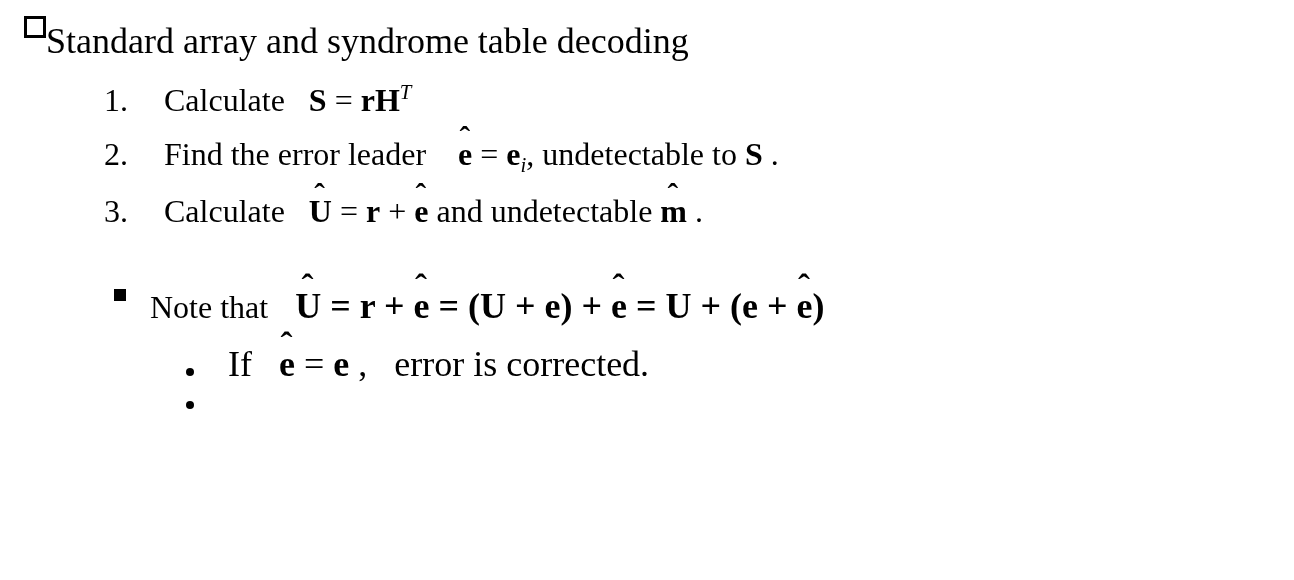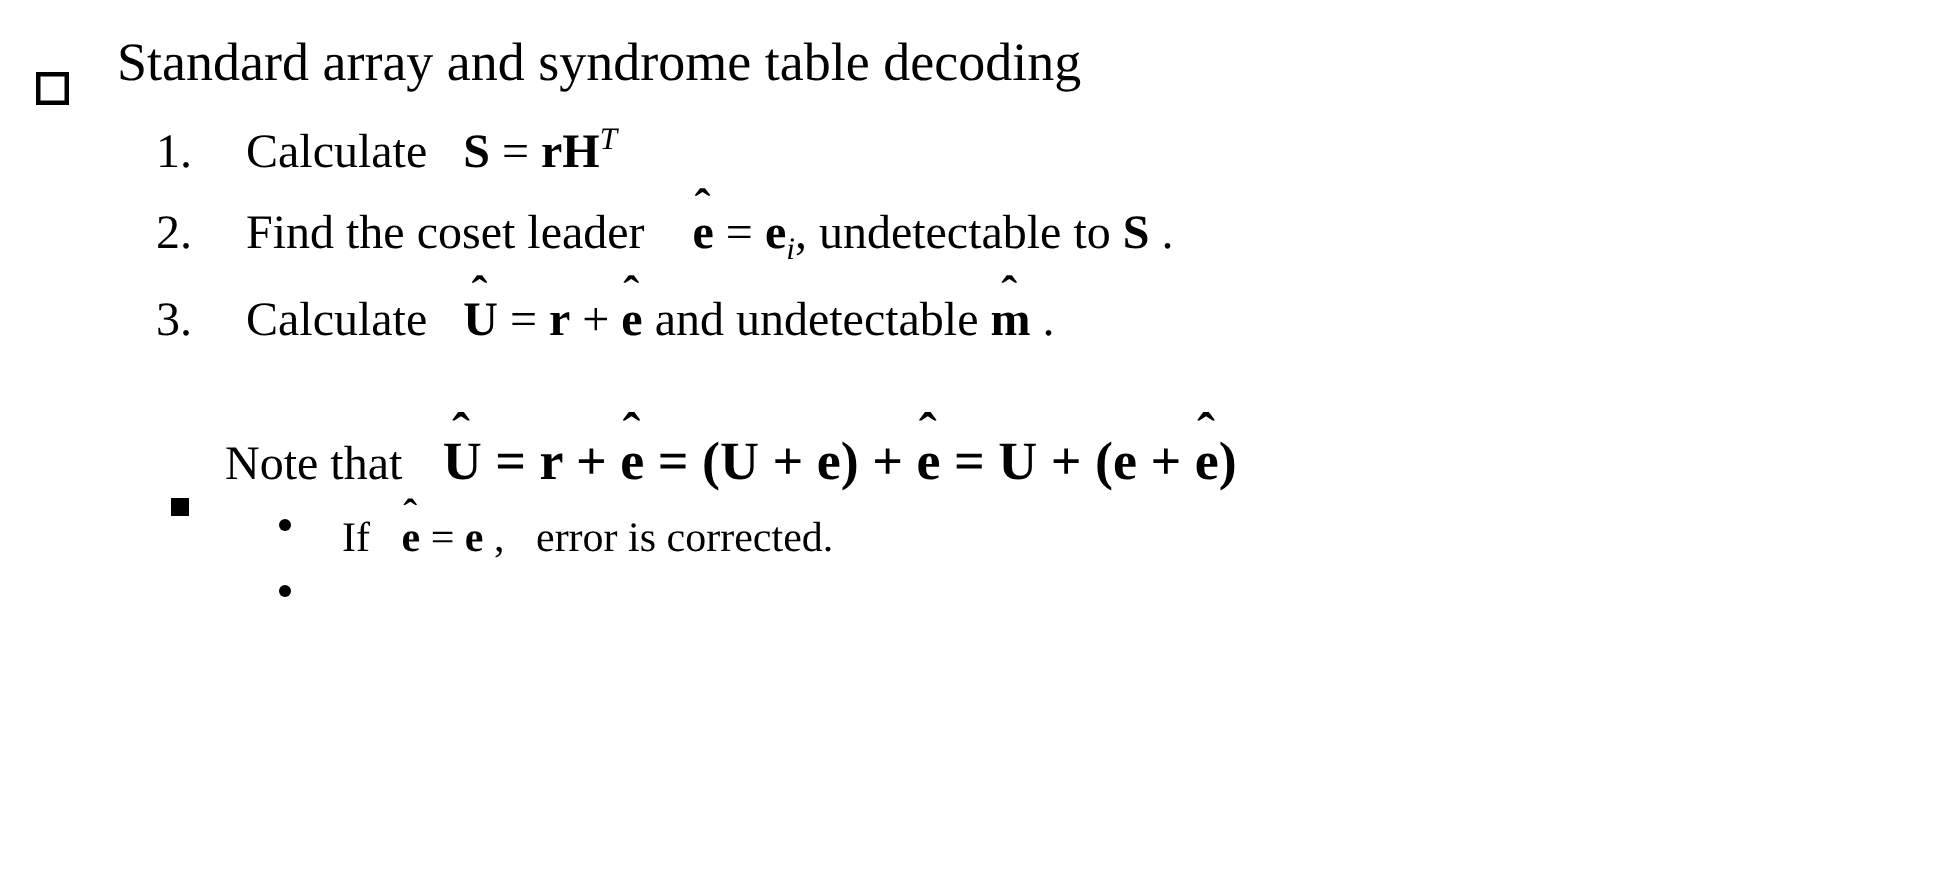--- a/index.html
+++ b/index.html
@@ -8,22 +8,22 @@
       font-size: 32px;
       color: #000;
       background: #fff;
       width: 1294px;
       height: 580px;
       padding: 14px 24px;
       line-height: 1.5;
     }
     .header {
       display: flex;
-      align-items: flex-end;
-      gap: 32px;
+      align-items: flex-start;
+      gap: 0;
       margin-bottom: 8px;
     }
     .sq-bullet {
       width: 22px;
       height: 22px;
       border: 3px solid #000;
       flex-shrink: 0;
       position: relative;
       top: 2px;
     }
@@ -35,37 +35,37 @@
     .li {
       display: flex;
       align-items: baseline;
       margin-bottom: 6px;
     }
     .num { width: 60px; flex-shrink: 0; }
     .content { display: inline; }
     .block2 { margin-top: 44px; margin-left: 90px; }
     .sub-li {
       display: flex;
-      align-items: flex-end;
+      align-items: flex-start;
       margin-bottom: 4px;
     }
     .sub-bullet {
       width: 12px; height: 12px;
       background: #000;
       flex-shrink: 0;
       margin-right: 24px;
       position: relative;
       top: 10px;
     }
     .sub-list { margin-left: 72px; margin-top: 4px; }
     .dot-li {
       display: flex;
-      align-items: flex-start;
+      align-items: center;
       margin-bottom: 2px;
-      font-size: 28px;
+      font-size: 36px;
     }
     .dot {
       width: 8px; height: 8px;
       background: #000;
       border-radius: 50%;
       flex-shrink: 0;
       margin-right: 34px;
       position: relative;
       top: 8px;
     }
@@ -101,21 +101,21 @@
     <span class="num">1.</span>
     <span class="content math">
       <span>Calculate</span>
       &nbsp;&nbsp;<span class="bold">S</span><span> = </span><span class="bold">r</span><span class="bold">H</span><sup>T</sup>
     </span>
   </div>
 
   <div class="li">
     <span class="num">2.</span>
     <span class="content math">
-      <span>Find the coset leader</span>
+      <span>Find the error leader</span>
       &nbsp;&nbsp;&nbsp;<span class="bold hat">e</span><span> = </span><span class="bold">e</span><sub>i</sub><span>,  undetectable to </span><span class="bold">S</span><span> .</span>
     </span>
   </div>
 
   <div class="li">
     <span class="num">3.</span>
     <span class="content math">
       <span>Calculate</span>
       &nbsp;&nbsp;<span class="bold hat">U</span><span> = </span><span class="bold">r</span><span> + </span><span class="bold hat">e</span><span>  and undetectable  </span><span class="bold hat">m</span><span> .</span>
     </span>

